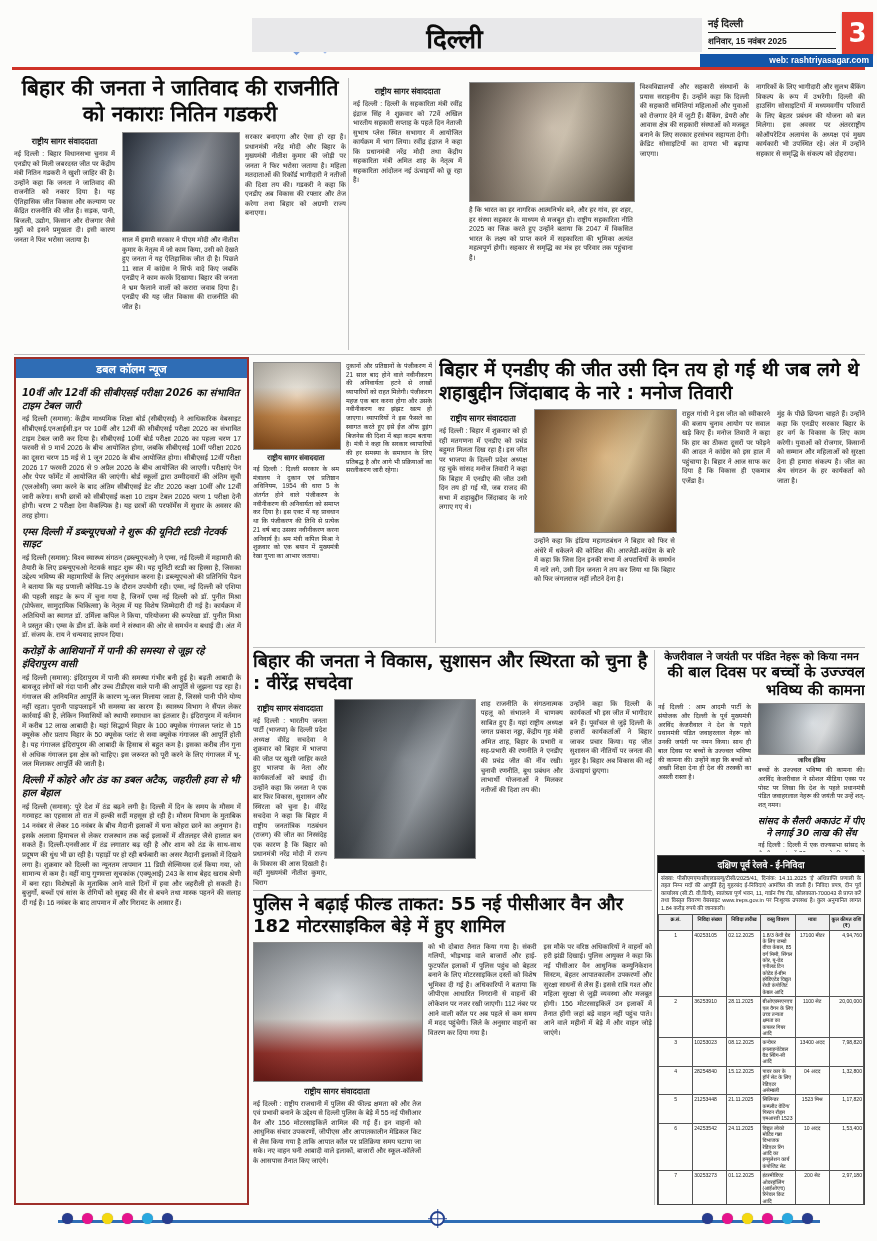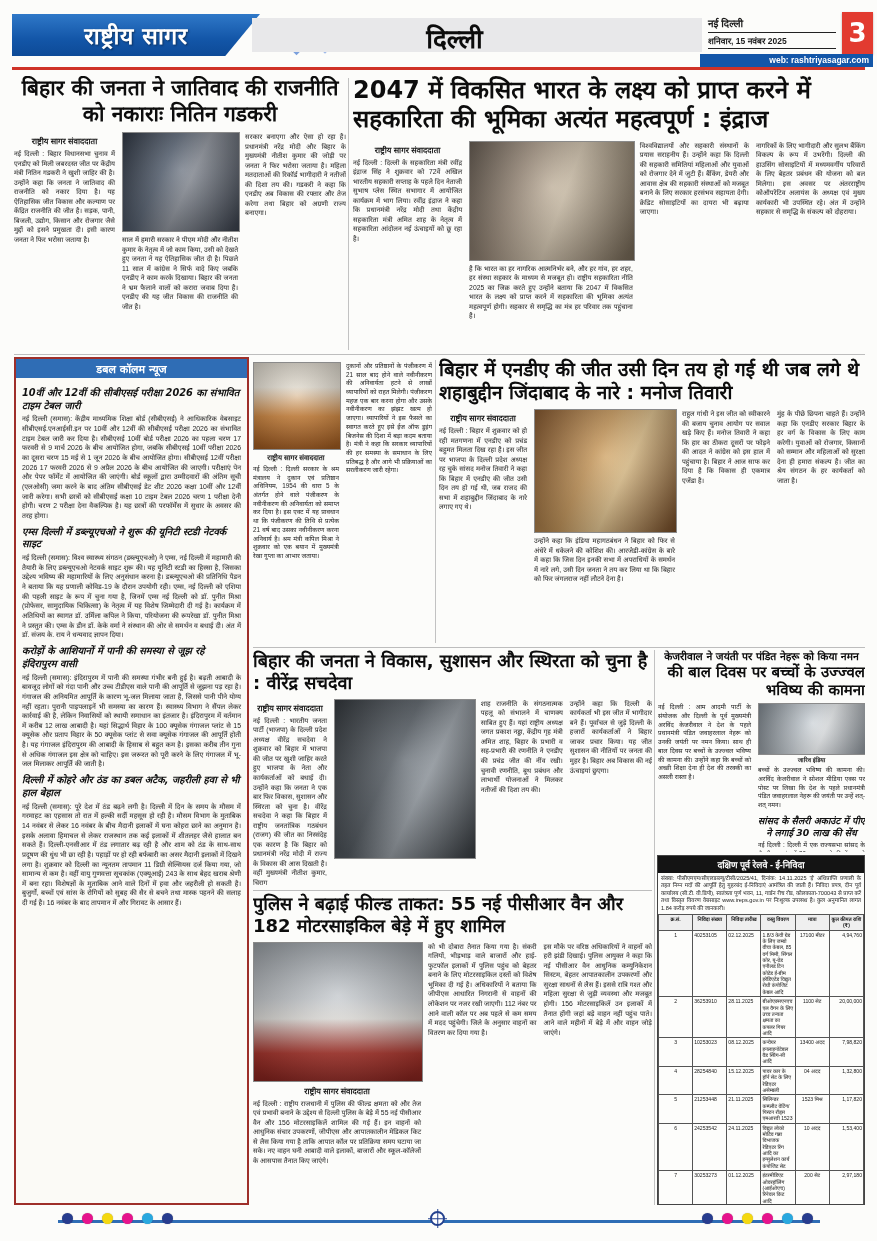--- a/index.html
+++ b/index.html
@@ -84,23 +84,20 @@
     border-radius:50%;box-sizing:border-box;background:#fff;}
   .reg-mark::before,.reg-mark::after{content:'';position:absolute;background:#24418e;}
   .reg-mark::before{left:50%;top:-4px;width:1.5px;height:19px;transform:translateX(-50%);}
   .reg-mark::after{top:50%;left:-4px;height:1.5px;width:19px;transform:translateY(-50%);}
 </style>
 </head>
 <body>
 
 <div class="page">
 
-  <div class="masthead">
-    <span class="logo">राष्ट्रीय सागर</span>
-  </div>
   <div class="diamonds">
     <span class="abs" style="left:262px;top:22px;width:10px;height:10px;background:#2f5fae;"></span>
     <span class="abs" style="left:276px;top:32px;width:13px;height:13px;background:#5e87cf;"></span>
     <span class="abs" style="left:293px;top:22px;width:9px;height:9px;background:#9db8e8;"></span>
     <span class="abs" style="left:291px;top:42px;width:11px;height:11px;background:#7ba0dd;"></span>
     <span class="abs" style="left:308px;top:33px;width:9px;height:9px;background:#c7d6f0;"></span>
     <span class="abs" style="left:321px;top:44px;width:8px;height:8px;background:#9db8e8;"></span>
     <span class="abs" style="left:318px;top:22px;width:6px;height:6px;background:#d7e2f5;"></span>
   </div>
   <div class="graybar"></div>
@@ -126,21 +123,20 @@
       </div>
       <div class="col">
         <div class="body-sm">सरकार बनाएगा और ऐसा हो रहा है। प्रधानमंत्री नरेंद्र मोदी और बिहार के मुख्यमंत्री नीतीश कुमार की जोड़ी पर जनता ने फिर भरोसा जताया है। महिला मतदाताओं की रिकॉर्ड भागीदारी ने नतीजों की दिशा तय की। गडकरी ने कहा कि एनडीए अब विकास की रफ्तार और तेज करेगा तथा बिहार को अग्रणी राज्य बनाएगा।</div>
       </div>
     </div>
   </div>
 
   <div class="vrule" style="left:348px;top:78px;height:272px;"></div>
 
   <div class="story" style="left:353px;top:76px;width:512px;height:277px;">
-    <div class="hl" style="font-size:24px;text-align:left;">2047 में विकसित भारत के लक्ष्य को प्राप्त करने में सहकारिता की भूमिका अत्यंत महत्वपूर्ण : इंद्राज</div>
     <div class="cols" style="margin-top:6px;">
       <div class="col">
         <div class="byline">राष्ट्रीय सागर संवाददाता</div>
         <div class="body-sm">नई दिल्ली : दिल्ली के सहकारिता मंत्री रवींद्र इंद्राज सिंह ने शुक्रवार को 72वें अखिल भारतीय सहकारी सप्ताह के पहले दिन नेताजी सुभाष प्लेस स्थित सभागार में आयोजित कार्यक्रम में भाग लिया। रवींद्र इंद्राज ने कहा कि प्रधानमंत्री नरेंद्र मोदी तथा केंद्रीय सहकारिता मंत्री अमित शाह के नेतृत्व में सहकारिता आंदोलन नई ऊंचाइयों को छू रहा है।</div>
       </div>
       <div class="col" style="flex:1.5;">
         <div class="photo ph-event" style="width:100%;height:118px;margin-bottom:3px;"></div>
         <div class="body-sm">है कि भारत का हर नागरिक आत्मनिर्भर बने, और हर गांव, हर शहर, हर संस्था सहकार के माध्यम से मजबूत हो। राष्ट्रीय सहकारिता नीति 2025 का जिक्र करते हुए उन्होंने बताया कि 2047 में विकसित भारत के लक्ष्य को प्राप्त करने में सहकारिता की भूमिका अत्यंत महत्वपूर्ण होगी। सहकार से समृद्धि का मंत्र हर परिवार तक पहुंचाना है।</div>
       </div>
       <div class="col">

